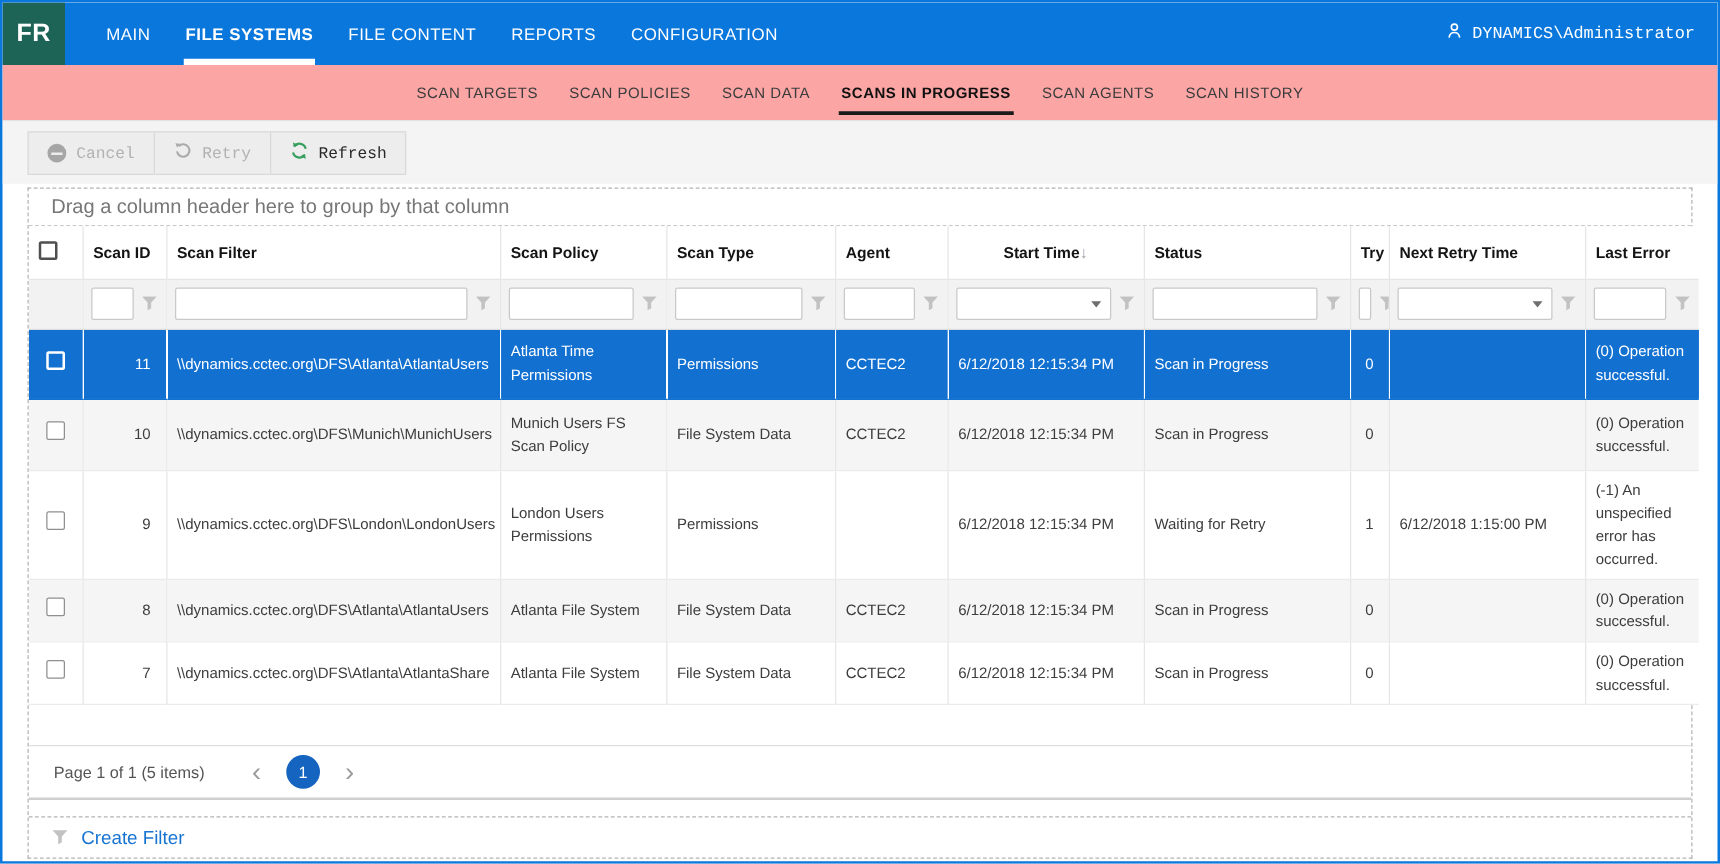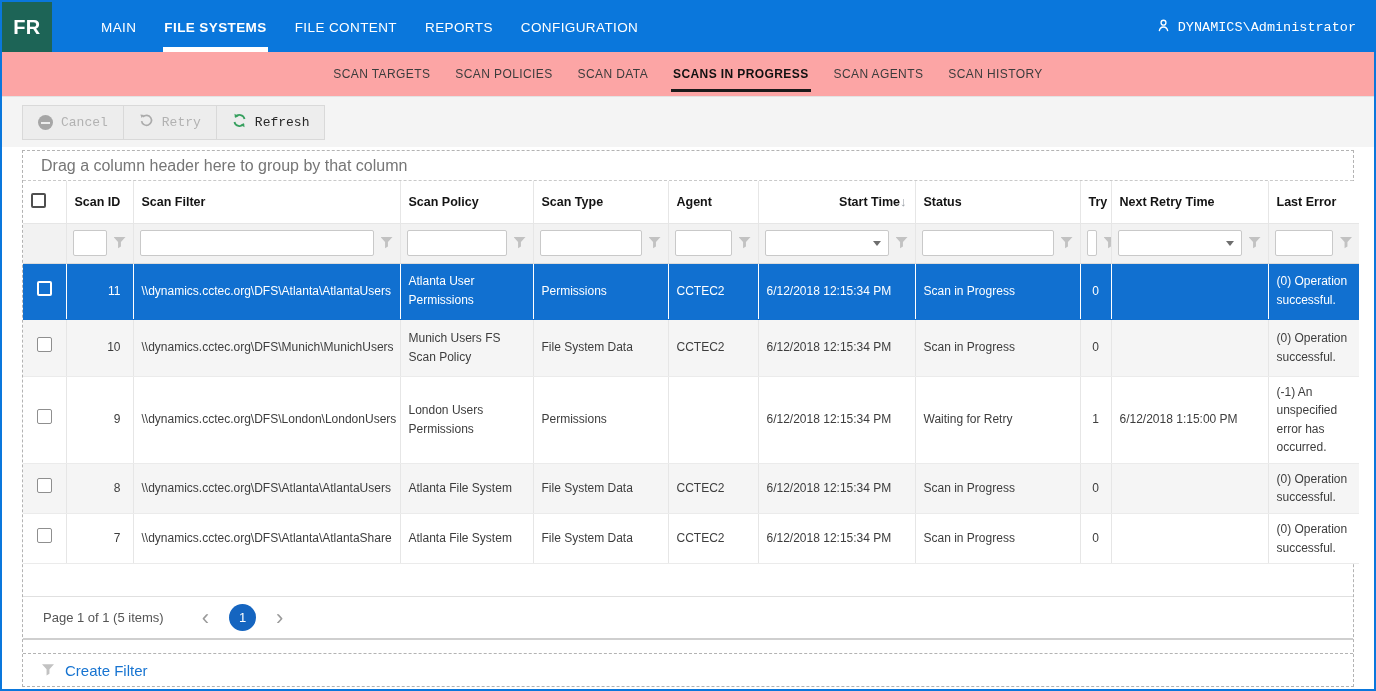--- a/index.html
+++ b/index.html
@@ -8,21 +8,21 @@
   .window {
     width: 1376px; height: 691px; margin: 0 auto; background: #fff;
     border: 2px solid var(--blue); overflow: hidden; position: relative;
   }
 
   
   .topnav { height: 50px; background: var(--blue); display: flex; align-items: stretch; }
   .logo { width: 50px; height: 50px; background: var(--green); color:#fff;
           display:flex; align-items:center; justify-content:center;
           font-size:20px; font-weight:700; letter-spacing:.5px; }
-  .topnav-items { display:flex; align-items:stretch; margin-left: 48px; gap: 26px; }
+  .topnav-items { display:flex; align-items:stretch; margin-left: 32px; gap: 26px; }
   .topnav-item { position:relative; display:flex; align-items:center; color:#fff;
           font-size:13.5px; letter-spacing:.4px; cursor:pointer; padding:0 1px; }
   .topnav-item.active { font-weight:700; }
   .topnav-item.active::after { content:""; position:absolute; left:0; right:0; bottom:0;
           height:5px; background:#fff; }
   .topnav-user { margin-left:auto; display:flex; align-items:center; gap:7px;
           color:#fff; font-size:13.5px; padding-right:18px;font-family:Liberation Mono, monospace; }
 
   
   .subnav { height:45px; background:#fca5a5; display:flex; justify-content:center;
@@ -49,21 +49,21 @@
   .group-hint { height:30px; display:flex; align-items:center; padding-left:18px;
           font-size:16px; color:#767676; border-bottom:1px dashed #c9c9c9; }
 
   table.grid { width:100%; border-collapse:collapse; table-layout:fixed; }
   .grid th, .grid td { border-right:1px solid #e6e6e6; vertical-align:middle; overflow:hidden; }
   .grid th:last-child, .grid td:last-child { border-right:none; }
 
   .hrow { height:42px; }
   .hrow th { text-align:left; font-size:12.5px; font-weight:700; color:#141414;
           padding:0 8px; white-space:nowrap; background:#fff; border-bottom:1px solid #e6e6e6; }
-  .hrow th .hwrap { display:flex; align-items:center; justify-content:flex-end; }
+  .hrow th .hwrap { display:flex; align-items:center; justify-content:center; }
   .sort-icon { color:#9aa0a6; font-size:13px; font-weight:400; }
 
   .frow { height:40px; background:#f2f2f2; }
   .frow td { padding:0 6px; border-bottom:1px solid #dcdcdc; }
   .fcell { display:flex; align-items:center; gap:6px; }
   .finput { flex:1 1 auto; min-width:0; height:26px; border:1px solid #c9c9c9;
           border-radius:2px; background:#fff; font-family:inherit; font-size:12px; padding:0 4px; }
   .combo { flex:1 1 auto; min-width:0; height:26px; border:1px solid #c9c9c9; border-radius:2px;
           background:#fff; display:flex; align-items:center; justify-content:flex-end; padding-right:7px; cursor:pointer; }
   .combo-arrow { width:0; height:0; border:4px solid transparent; border-top:5px solid #6e6e6e; margin-top:5px; }
@@ -296,21 +296,21 @@
                 </span>
               </span>
             </td>
         </tr>
       </thead>
       <tbody>
         <tr class="selected">
           <td class="c-check"><span class="checkbox"></span></td>
           <td class="c-id">11</td>
           <td class="c-target">\\dynamics.cctec.org\DFS\Atlanta\AtlantaUsers</td>
-          <td>Atlanta User Permissions</td>
+          <td>Atlanta Time Permissions</td>
           <td>Permissions</td>
           <td>CCTEC2</td>
           <td class="c-time">6/12/2018 12:15:34 PM</td>
           <td>Scan in Progress</td>
           <td class="c-try">0</td>
           <td class="c-time"></td>
           <td>(0) Operation successful.</td>
         </tr>
         <tr class="alt">
           <td class="c-check"><span class="checkbox"></span></td>

